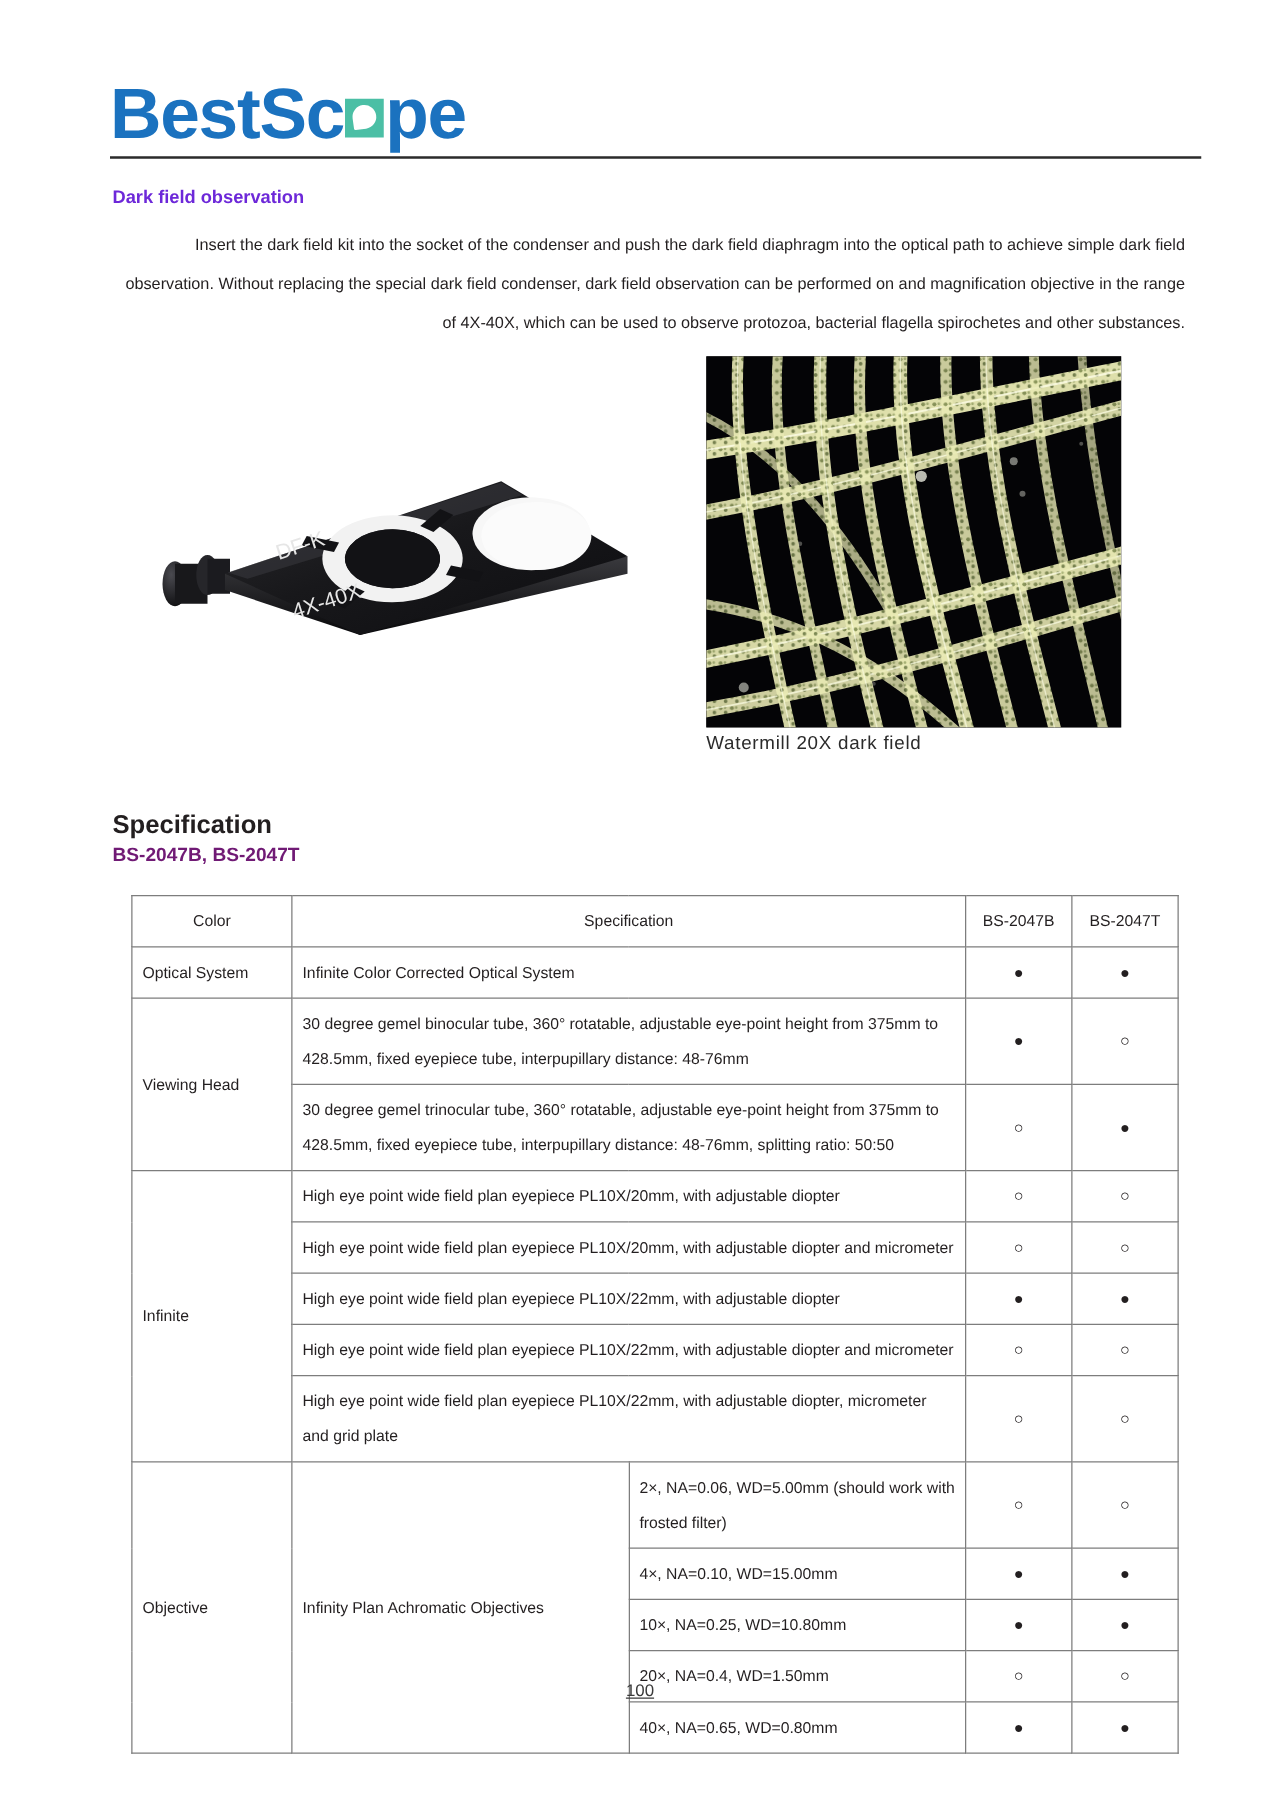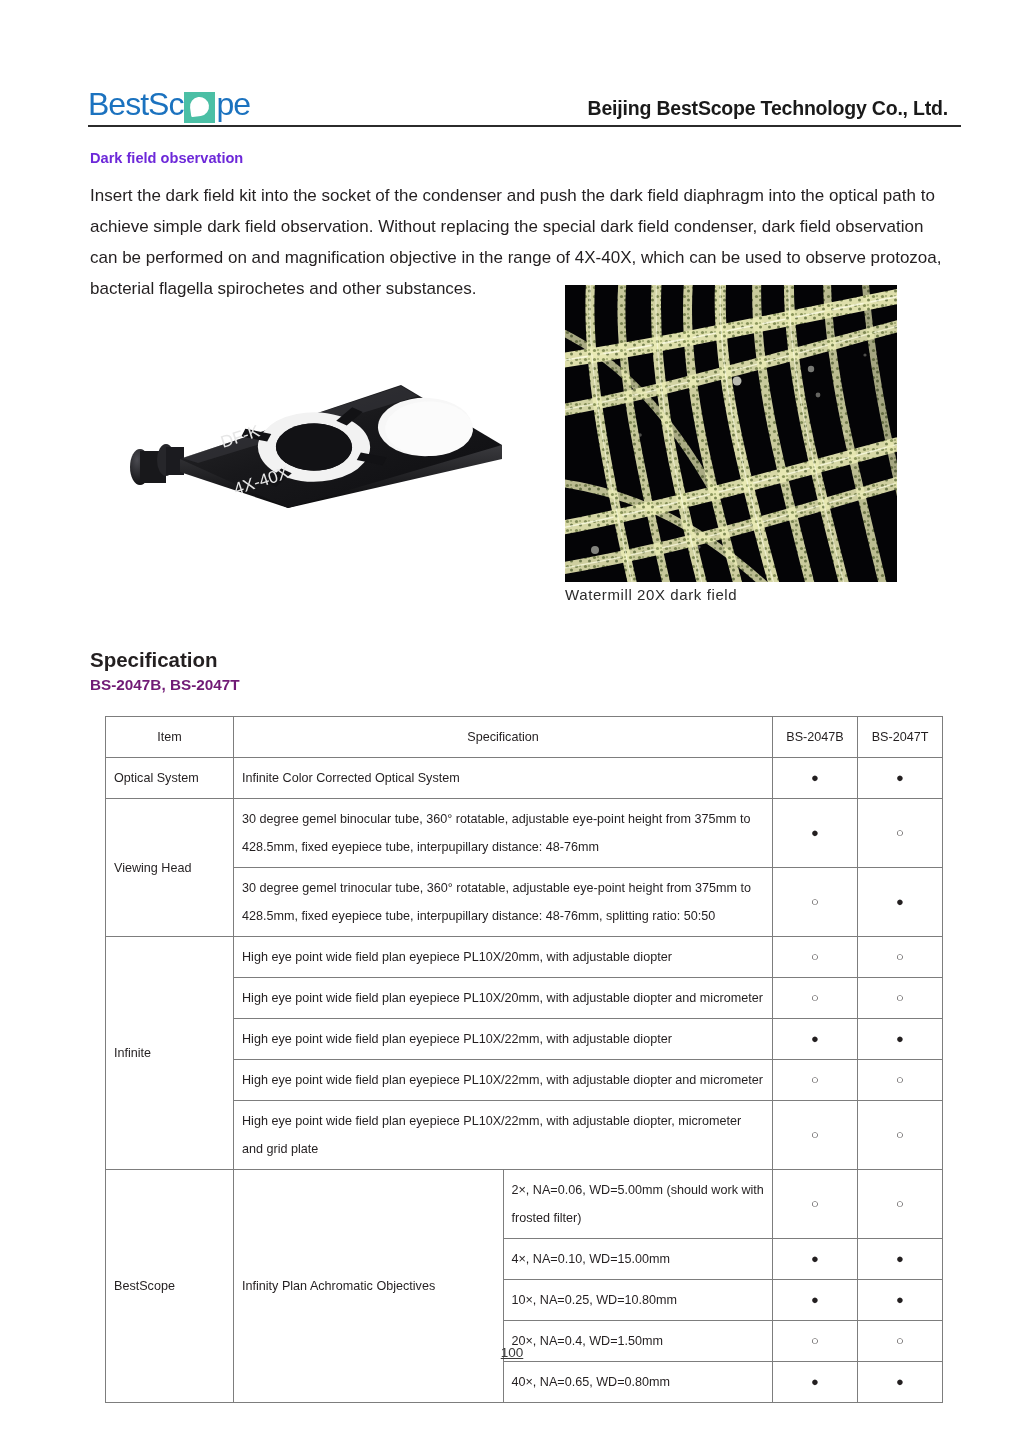--- a/index.html
+++ b/index.html
@@ -15,21 +15,21 @@
   }
 
   
   .page-header {
     position: absolute;
     left: 88px; top: 56px; width: 860px; height: 68px;
     display: flex; align-items: flex-end; justify-content: space-between;
   }
   .logo {
     display: flex; align-items: center;
-    font-size: 32px; font-weight: normal; letter-spacing: -1px;
+    font-size: 57px; font-weight: bold; letter-spacing: -1px;
     line-height: 1;
     color: #1b72bf;
     position: relative; top: -4px;
   }
   .logo-part { color: #1b72bf; }
   .logo-lens {
     display: inline-block;
     width: 31px; height: 31px;
     background: #4bbfa5;
     position: relative;
@@ -59,22 +59,22 @@
 
   
   .section-subhead {
     position: absolute;
     left: 90px; top: 150px;
     font-size: 14.6px; font-weight: bold; color: #6d28d9;
   }
   .body-para {
     position: absolute;
     left: 90px; top: 180px; width: 858px;
-    font-size: 17px; line-height: 31px; color: #231f20;
-    text-align: left;
+    font-size: 13px; line-height: 31px; color: #231f20;
+    text-align: right;
   }
 
   
   .fig-kit {
     position: absolute;
     left: 118px; top: 355px; width: 410px; height: 185px;
   }
   .fig-photo {
     position: absolute;
     left: 565px; top: 285px; width: 332px; height: 297px;
@@ -140,21 +140,20 @@
 </style>
 </head>
 <body>
 
 <div class="page-header">
   <div class="logo">
     <span class="logo-part">BestSc</span>
     <span class="logo-lens"></span>
     <span class="logo-part">pe</span>
   </div>
-  <div class="company-name">Beijing BestScope Technology Co., Ltd.</div>
 </div>
 <div class="header-rule"></div>
 
 <div class="section-subhead">Dark field observation</div>
 <div class="body-para">Insert the dark field kit into the socket of the condenser and push the dark field diaphragm into the optical path to achieve simple dark field observation. Without replacing the special dark field condenser, dark field observation can be performed on and magnification objective in the range of 4X-40X, which can be used to observe protozoa, bacterial flagella spirochetes and other substances.</div>
 
 <div class="fig-kit">
   <svg viewBox="0 0 410 185" width="410" height="185">
     <defs>
       <linearGradient id="slabTop" x1="0" y1="0" x2="1" y2="1">
@@ -286,21 +285,21 @@
 </div>
 <div class="fig-caption">Watermill  20X  dark  field</div>
 
 <div class="spec-heading">Specification</div>
 <div class="model-heading">BS-2047B, BS-2047T</div>
 
 <div class="spec-table-wrap">
   <table class="spec">
     <thead>
       <tr>
-        <th class="c-item">Item</th>
+        <th class="c-item">Color</th>
         <th class="c-spec" colspan="2">Specification</th>
         <th class="c-b">BS-2047B</th>
         <th class="c-t">BS-2047T</th>
       </tr>
     </thead>
     <tbody>
 
       <tr>
         <td class="mid">Optical System</td>
         <td colspan="2">Infinite Color Corrected Optical System</td>
@@ -341,21 +340,21 @@
         <td class="center mark">○</td>
         <td class="center mark">○</td>
       </tr>
       <tr>
         <td colspan="2">High eye point wide field plan eyepiece PL10X/22mm, with adjustable diopter, micrometer and grid plate</td>
         <td class="center mark">○</td>
         <td class="center mark">○</td>
       </tr>
 
       <tr>
-        <td class="mid" rowspan="5">BestScope</td>
+        <td class="mid" rowspan="5">Objective</td>
         <td class="mid sub-col" rowspan="5">Infinity Plan Achromatic Objectives</td>
         <td>2×, NA=0.06, WD=5.00mm (should work with frosted filter)</td>
         <td class="center mark">○</td>
         <td class="center mark">○</td>
       </tr>
       <tr>
         <td>4×, NA=0.10, WD=15.00mm</td>
         <td class="center mark">●</td>
         <td class="center mark">●</td>
       </tr>

